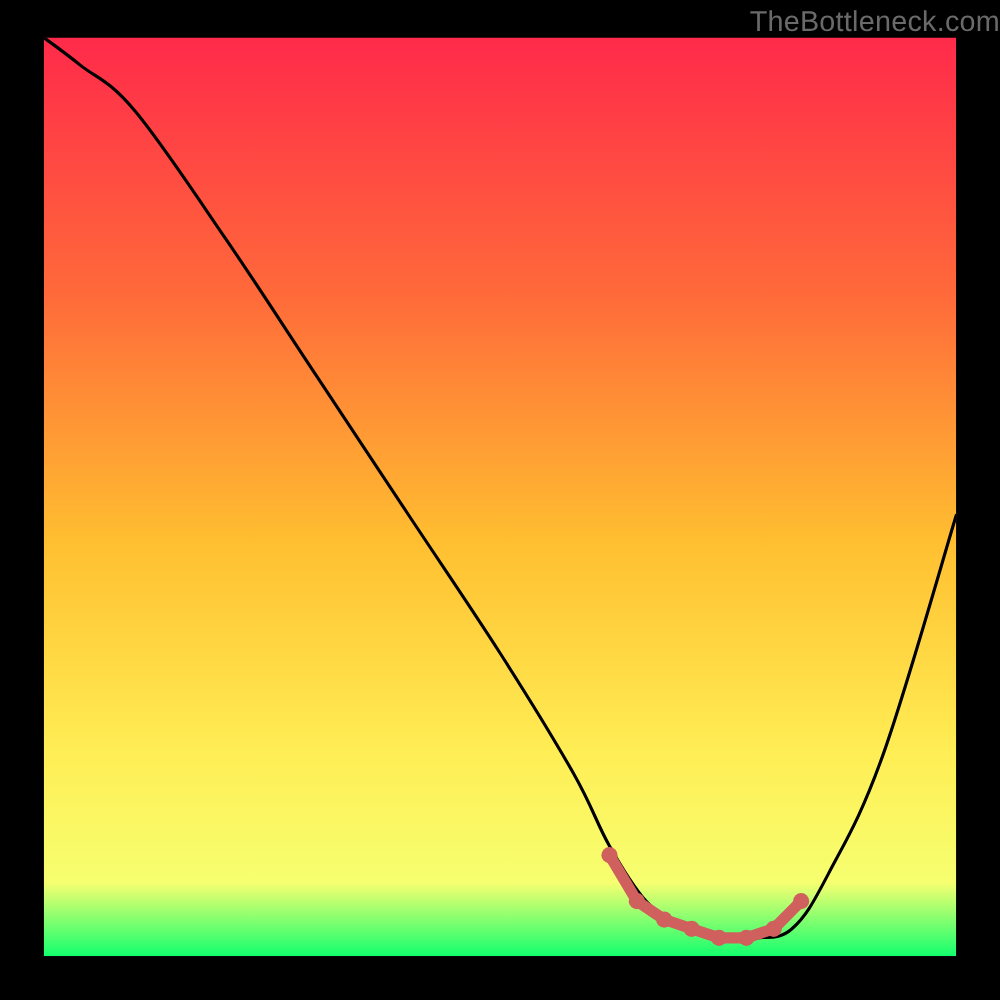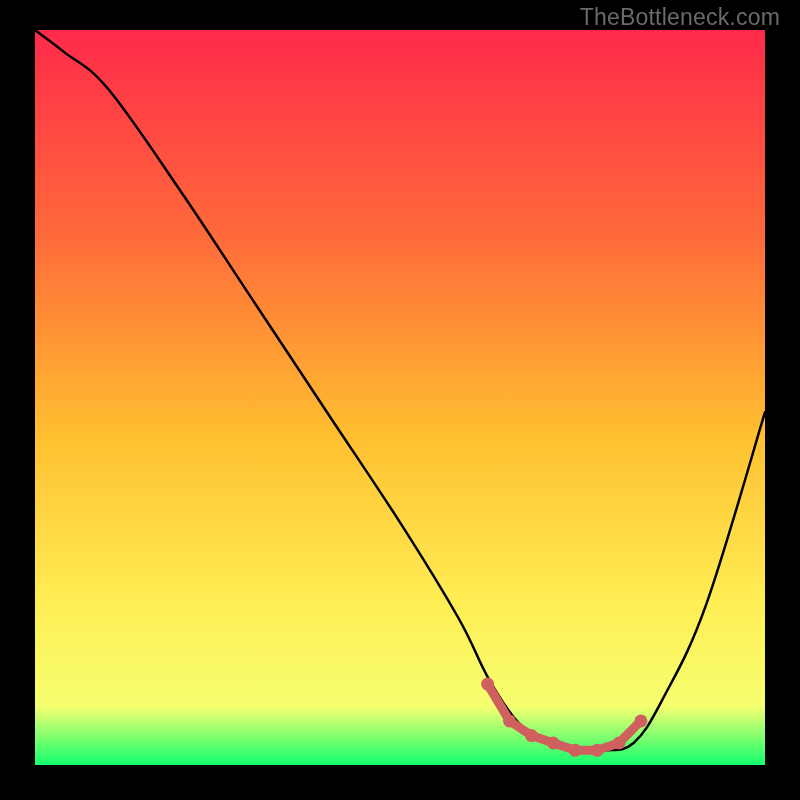--- a/index.html
+++ b/index.html
@@ -13,21 +13,21 @@
   }
   .frame {
     position: relative;
     width: 800px;
     height: 800px;
     background: #000;
   }
   .watermark {
     position: absolute;
     top: 4px;
-    right: 20px;
+    right: 0;
     color: #6a6a6a;
     font-size: 23px;
     font-weight: 500;
     letter-spacing: 0.2px;
     z-index: 10;
   }
   .plot {
     position: absolute;
     left: 35px;
     top: 30px;

